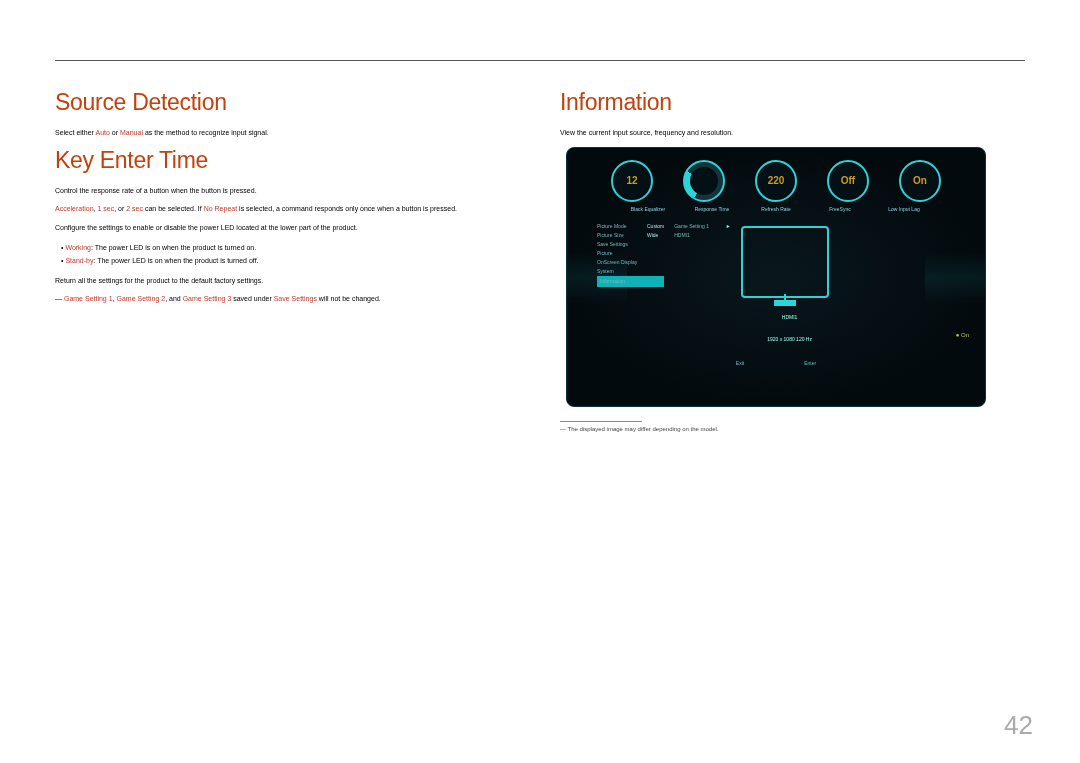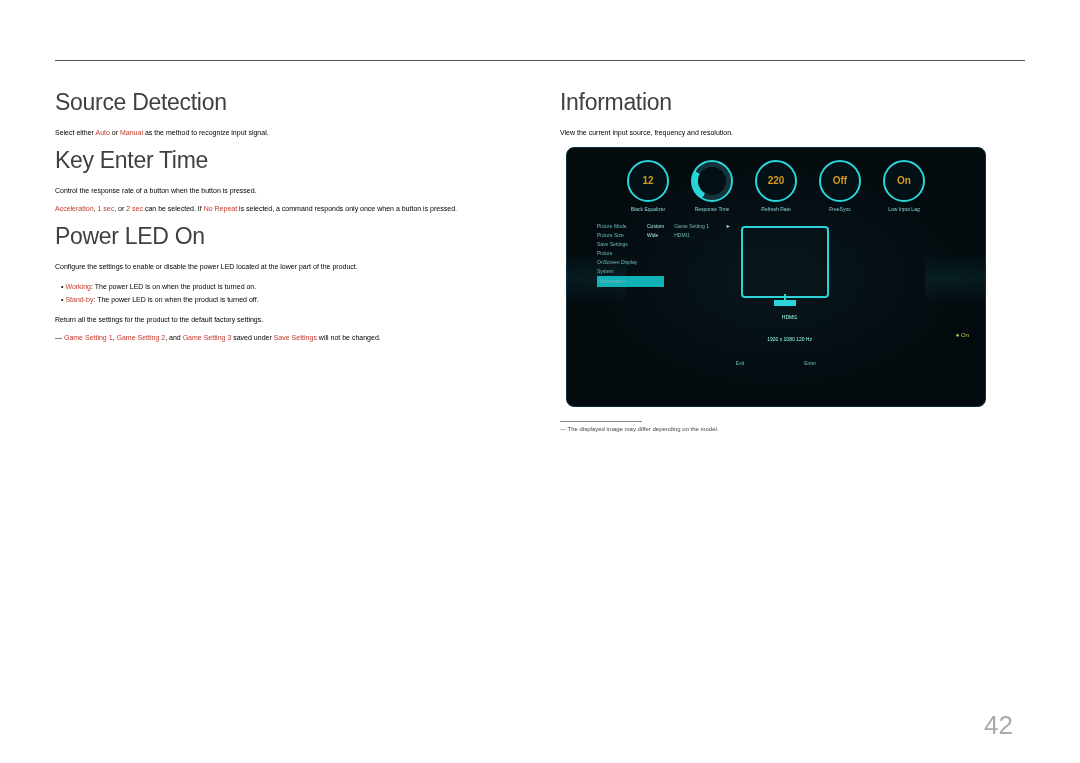--- a/index.html
+++ b/index.html
@@ -25,36 +25,36 @@
   }
   .columns {
     display: flex;
     gap: 40px;
   }
   .col-left { width: 50%; }
   .col-right { width: 50%; }
   h2 {
     font-size: 23px;
     font-weight: 400;
-    color: #404040;
+    color: #c2410c;
     margin-bottom: 12px;
     letter-spacing: -0.3px;
     margin-top: 8px;
   }
   p.body { font-size: 7px; line-height: 1.5; margin-bottom: 8px; }
   .kw { color: #c1392b; }
   ul { list-style: none; margin: 4px 0 8px 6px; }
   ul li { font-size: 7px; line-height: 1.9; }
   ul li::before { content: "• "; color: #000; }
   .footnote-mark { font-size: 6px; }
   .footnote-rule { border-top: 1px solid #888; width: 82px; margin: 14px 0 4px 0; }
   .footnote { font-size: 6px; color: #444; }
   .pagenum {
     position: absolute;
-    right: 67px;
+    right: 47px;
     bottom: 22px;
     font-size: 26px;
     color: #aaa;
     font-weight: 300;
   }
 
   
   .info-panel {
     position: relative;
     width: 420px;
@@ -72,21 +72,21 @@
     position: absolute;
     width: 90px; height: 260px;
     top: 0;
     background: linear-gradient(180deg, transparent 40%, rgba(42,231,236,0.08) 50%, transparent 60%);
   }
   .info-panel::before { left: -30px; }
   .info-panel::after  { right: -30px; }
   .circles {
     display: flex;
     justify-content: center;
-    gap: 22px;
+    gap: 30px;
     padding-top: 12px;
   }
   .circ {
     width: 42px; height: 42px;
     border: 2px solid #2ad4d9;
     border-radius: 50%;
     display: flex;
     align-items: center;
     justify-content: center;
     background: #031015;
@@ -174,21 +174,20 @@
       <p class="body">
         <span>Select either </span><span class="kw">Auto</span><span> or </span><span class="kw">Manual</span><span> as the method to recognize input signal.</span>
       </p>
 
       <h2>Key Enter Time</h2>
       <p class="body">Control the response rate of a button when the button is pressed.</p>
       <p class="body">
         <span class="kw">Acceleration</span><span>, </span><span class="kw">1 sec</span><span>, or </span><span class="kw">2 sec</span><span> can be selected. If </span><span class="kw">No Repeat</span><span> is selected, a command responds only once when a button is pressed.</span>
       </p>
 
-      <h2>Power LED On</h2>
       <p class="body">Configure the settings to enable or disable the power LED located at the lower part of the product.</p>
       <ul>
         <li><span class="kw">Working</span><span>: The power LED is on when the product is turned on.</span></li>
         <li><span class="kw">Stand-by</span><span>: The power LED is on when the product is turned off.</span></li>
       </ul>
 
       <p class="body">Return all the settings for the product to the default factory settings.</p>
       <p class="body footnote-mark">
         <span>― </span><span class="kw">Game Setting 1</span><span>, </span><span class="kw">Game Setting 2</span><span>, and </span><span class="kw">Game Setting 3</span><span> saved under </span><span class="kw">Save Settings</span><span> will not be changed.</span>
       </p>

